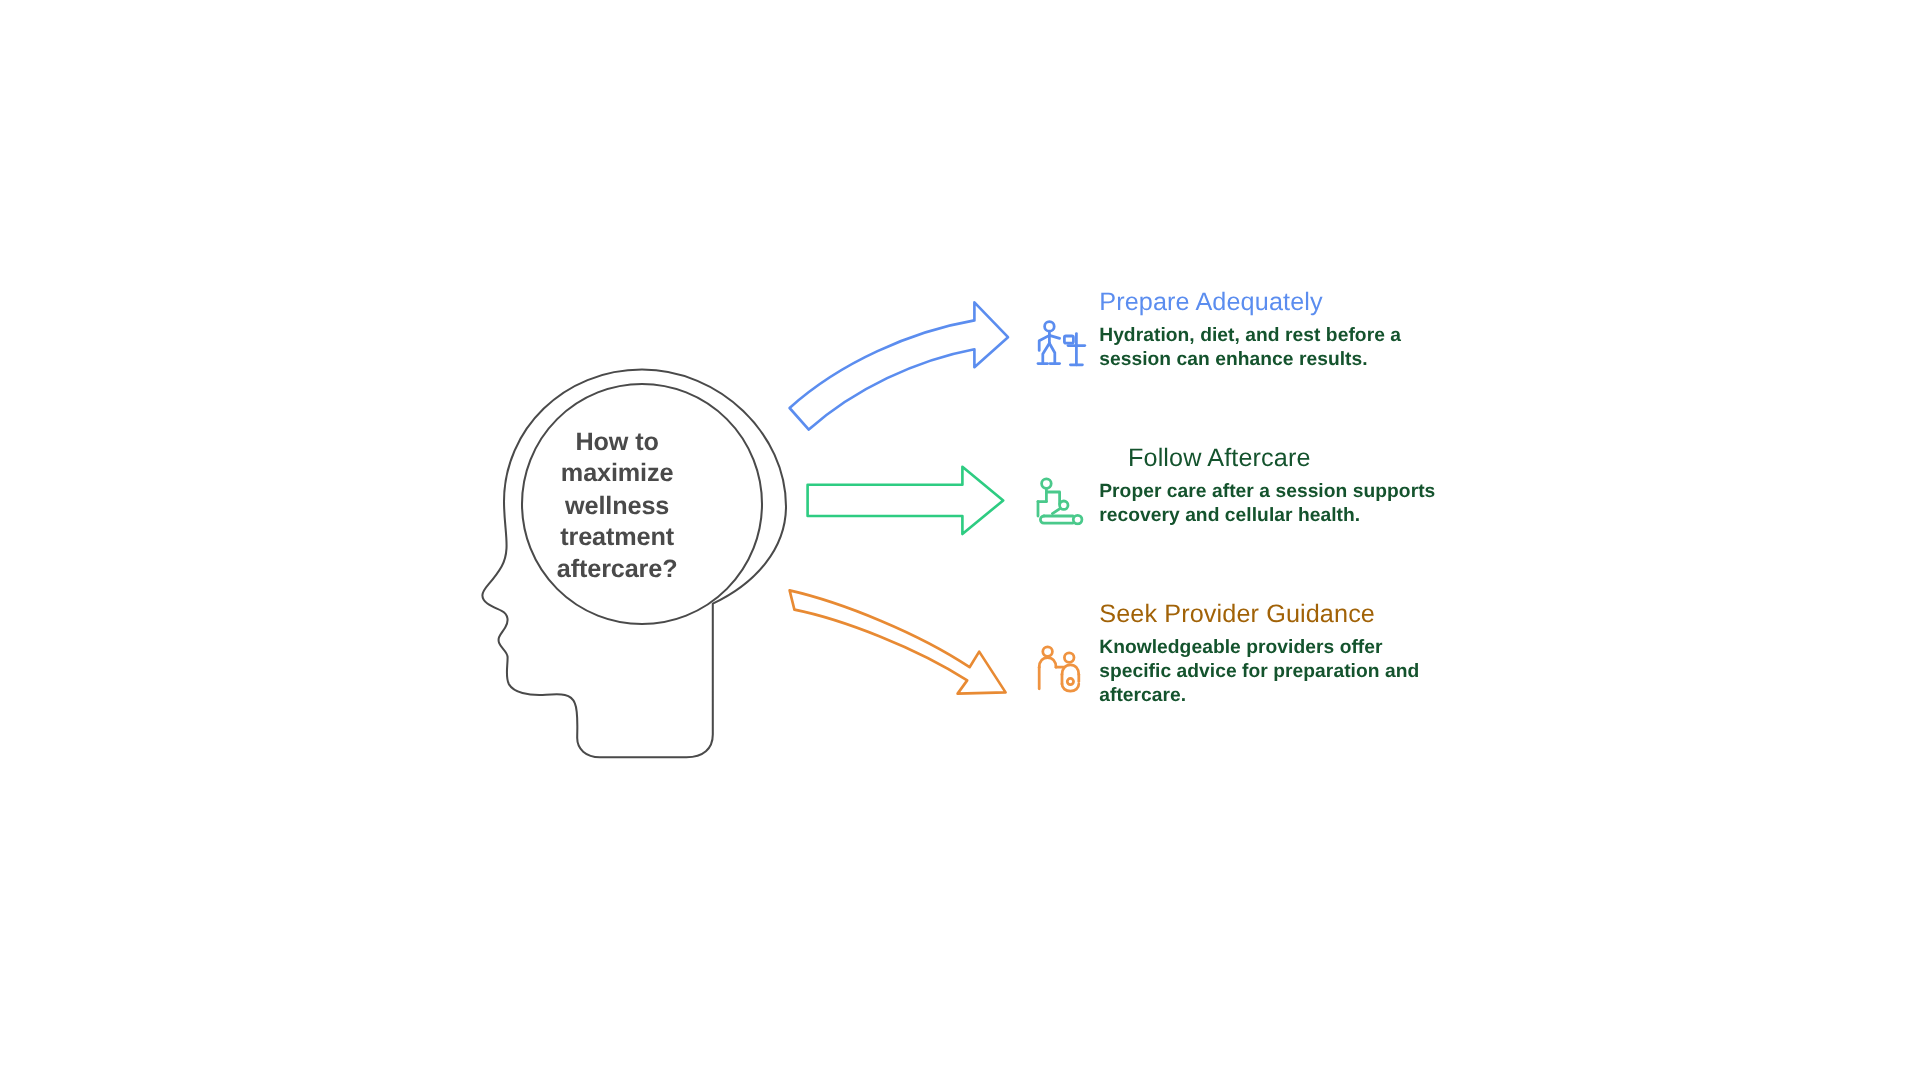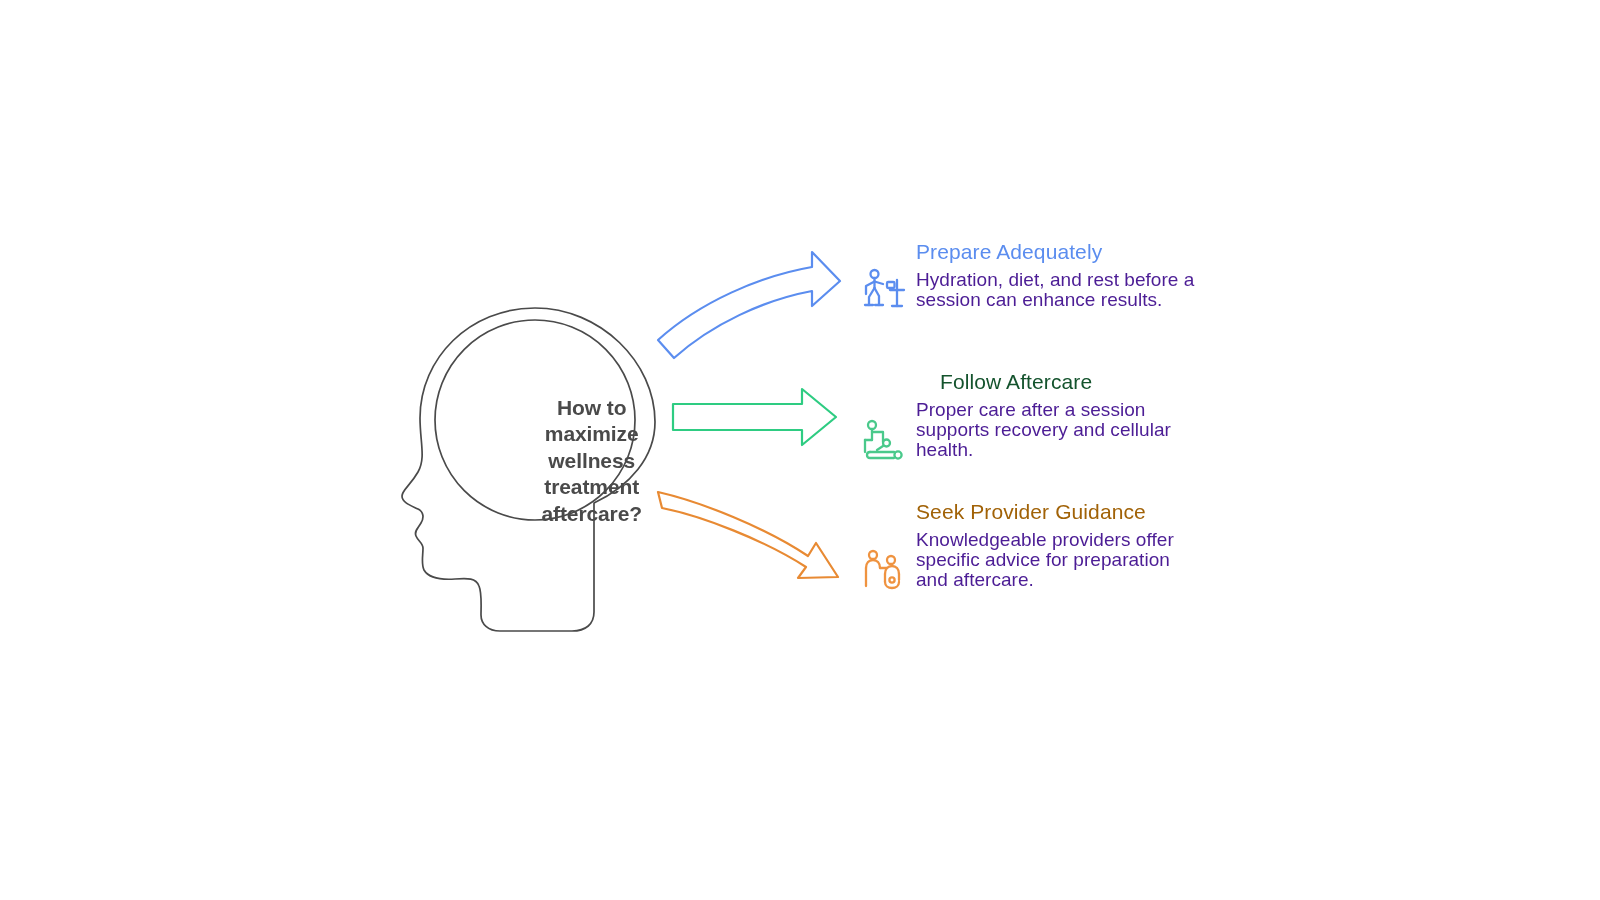--- a/index.html
+++ b/index.html
@@ -28,29 +28,28 @@
   .head-svg {
     position: absolute;
     left: 380px;
     top: 290px;
     width: 300px;
     height: 350px;
   }
 
   .question-box {
     position: absolute;
-    left: 452px;
+    left: 464px;
     top: 352px;
     width: 190px;
     height: 140px;
     display: flex;
     align-items: center;
-    justify-content: flex-end;
+    justify-content: flex-start;
     text-align: center;
-    margin-top: 39px;
   }
   .question-text {
     font-size: 21px;
     line-height: 26.5px;
     font-weight: bold;
     color: #4a4a4a;
     letter-spacing: -0.1px;
   }
 
   
@@ -59,21 +58,21 @@
     left: 640px;
     top: 240px;
     width: 230px;
     height: 350px;
   }
 
   
   .row {
     position: absolute;
     display: flex;
-    align-items: flex-end;
+    align-items: center;
   }
   .row-1 { left: 855px; top: 238px; }
   .row-2 { left: 855px; top: 368px; }
   .row-3 { left: 855px; top: 498px; }
 
   .icon-wrap {
     width: 58px;
     flex: 0 0 58px;
     display: flex;
     align-items: center;
@@ -88,25 +87,26 @@
   }
 
   .row-title {
     font-size: 21px;
     line-height: 27px;
     font-weight: normal;
     margin: 0 0 5px 0;
     letter-spacing: 0.1px;
   }
   .row-desc {
-    font-size: 19px;
+    font-size: 16px;
     line-height: 20px;
-    color: #4c1d95;
+    color: #14532d;
     margin: 0;
     letter-spacing: 0.05px;
+    font-weight: bold;
   }
 
   .t-blue   { color: #5b8def; }
   .t-green  { color: #14532d; margin-left: 24px; }
   .t-orange { color: #a16207; }
 </style>
 </head>
 <body>
 
 <div id="canvas">

